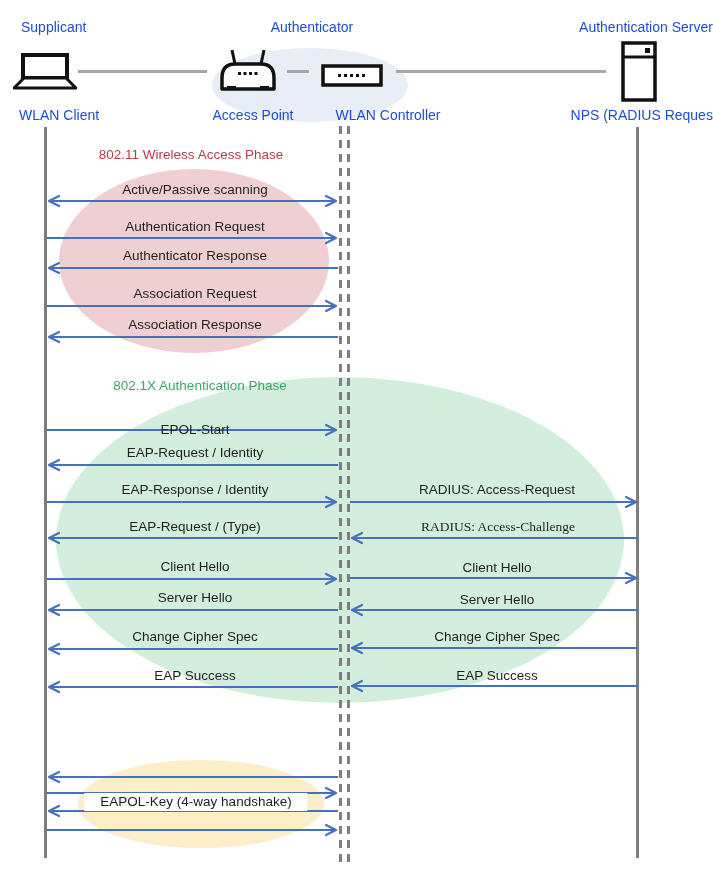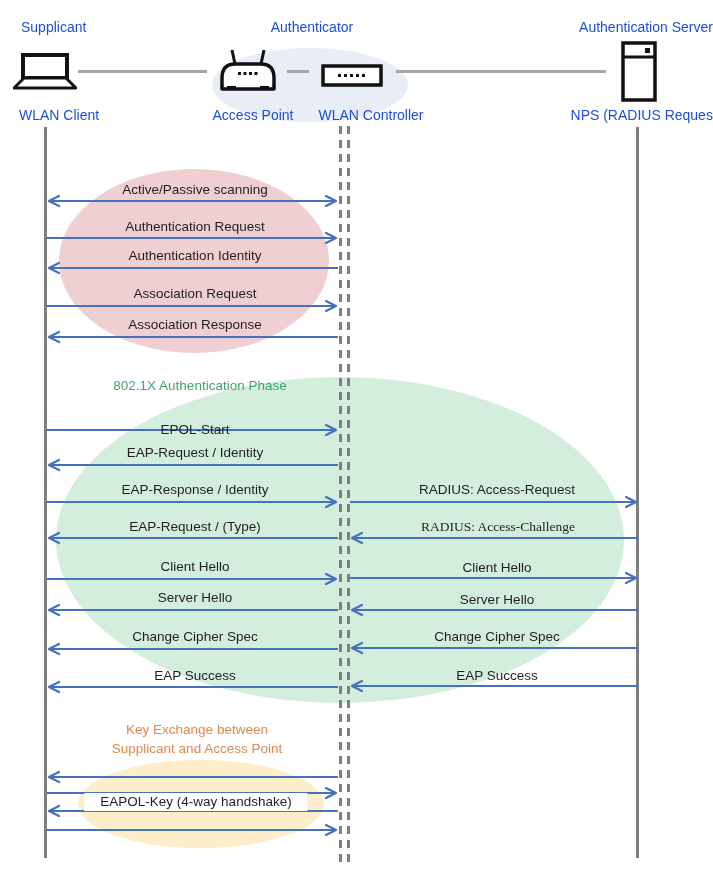--- a/index.html
+++ b/index.html
@@ -74,51 +74,48 @@
   </svg>
 
   <svg class="icon" style="left:621px;top:41px;" width="36" height="61" viewBox="0 0 36 61">
     <rect x="2" y="2" width="32" height="57" fill="#ffffff" stroke="#111111" stroke-width="3.5"></rect>
     <line x1="2" y1="16" x2="34" y2="16" stroke="#111111" stroke-width="3"></line>
     <rect x="24" y="7" width="5" height="5" fill="#111111"></rect>
   </svg>
 
   <div class="node-label" style="left:10px;top:107px;">WLAN Client</div>
   <div class="node-label centered" style="left:244px;top:107px;">Access Point</div>
-  <div class="node-label centered" style="left:362px;top:107px;">WLAN Controller</div>
+  <div class="node-label centered" style="left:379px;top:107px;">WLAN Controller</div>
   <div class="node-label centered" style="left:637px;top:107px;">NPS (RADIUS Request)</div>
 
   <div class="lifeline" style="left:44px;top:127px;height:731px;"></div>
   <div class="lifeline-dashed" style="left:339px;top:126px;height:738px;"></div>
   <div class="lifeline-dashed" style="left:347px;top:126px;height:738px;"></div>
   <div class="lifeline" style="left:636px;top:127px;height:731px;"></div>
 
+  <div class="phase-title" id="phase-title-0" style="left: 191px; top: 146px; color: rgb(184, 61, 68);">802.11 Wireless Access Phase</div>
   <div class="phase-title" id="phase-title-1" style="left: 200px; top: 377px; color: rgb(63, 164, 107);">802.1X Authentication Phase</div>
-  <div class="phase-title" id="phase-title-2" style="left: 197px; top: 721px; color: rgb(226, 135, 77);">
-    <div>Key Exchange between</div>
-    <div>Supplicant and Access Point</div>
-  </div>
 
   <div id="messages">
       <svg class="arrow" width="291" height="14" style="left: 47px; top: 194px;">
         <line x1="2" x2="289" y1="7" y2="7" stroke="#4571BE" stroke-width="2.2"></line>
         <polyline points="279,2 289,7 279,12" fill="none" stroke="#4571BE" stroke-width="2.2" stroke-linecap="round" stroke-linejoin="round"></polyline>
         <polyline points="12,2 2,7 12,12" fill="none" stroke="#4571BE" stroke-width="2.2" stroke-linecap="round" stroke-linejoin="round"></polyline>
       </svg>
       <div class="msg-label" style="left: 195px; top: 181px;">Active/Passive scanning</div>
       <svg class="arrow" width="291" height="14" style="left: 47px; top: 231px;">
         <line x1="0" x2="289" y1="7" y2="7" stroke="#4571BE" stroke-width="2.2"></line>
         <polyline points="279,2 289,7 279,12" fill="none" stroke="#4571BE" stroke-width="2.2" stroke-linecap="round" stroke-linejoin="round"></polyline>
       </svg>
       <div class="msg-label" style="left: 195px; top: 218px;">Authentication Request</div>
       <svg class="arrow" width="291" height="14" style="left: 47px; top: 261px;">
         <line x1="2" x2="291" y1="7" y2="7" stroke="#4571BE" stroke-width="2.2"></line>
         <polyline points="12,2 2,7 12,12" fill="none" stroke="#4571BE" stroke-width="2.2" stroke-linecap="round" stroke-linejoin="round"></polyline>
       </svg>
-      <div class="msg-label" style="left: 195px; top: 247px;">Authentication Identity</div>
+      <div class="msg-label" style="left: 195px; top: 247px;">Authenticator Response</div>
       <svg class="arrow" width="291" height="14" style="left: 47px; top: 299px;">
         <line x1="0" x2="289" y1="7" y2="7" stroke="#4571BE" stroke-width="2.2"></line>
         <polyline points="279,2 289,7 279,12" fill="none" stroke="#4571BE" stroke-width="2.2" stroke-linecap="round" stroke-linejoin="round"></polyline>
       </svg>
       <div class="msg-label" style="left: 195px; top: 285px;">Association Request</div>
       <svg class="arrow" width="291" height="14" style="left: 47px; top: 330px;">
         <line x1="2" x2="291" y1="7" y2="7" stroke="#4571BE" stroke-width="2.2"></line>
         <polyline points="12,2 2,7 12,12" fill="none" stroke="#4571BE" stroke-width="2.2" stroke-linecap="round" stroke-linejoin="round"></polyline>
       </svg>
       <div class="msg-label" style="left: 195px; top: 316px;">Association Response</div>

